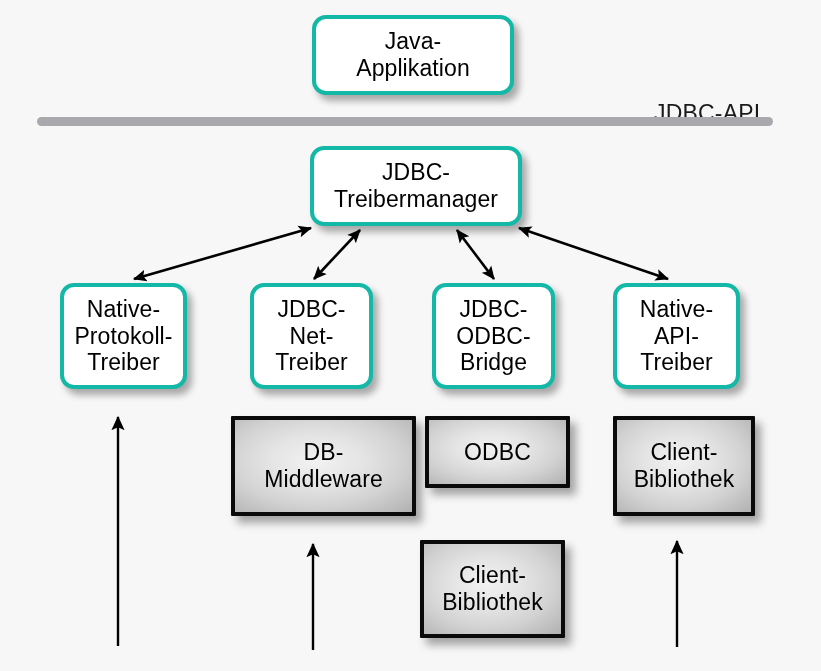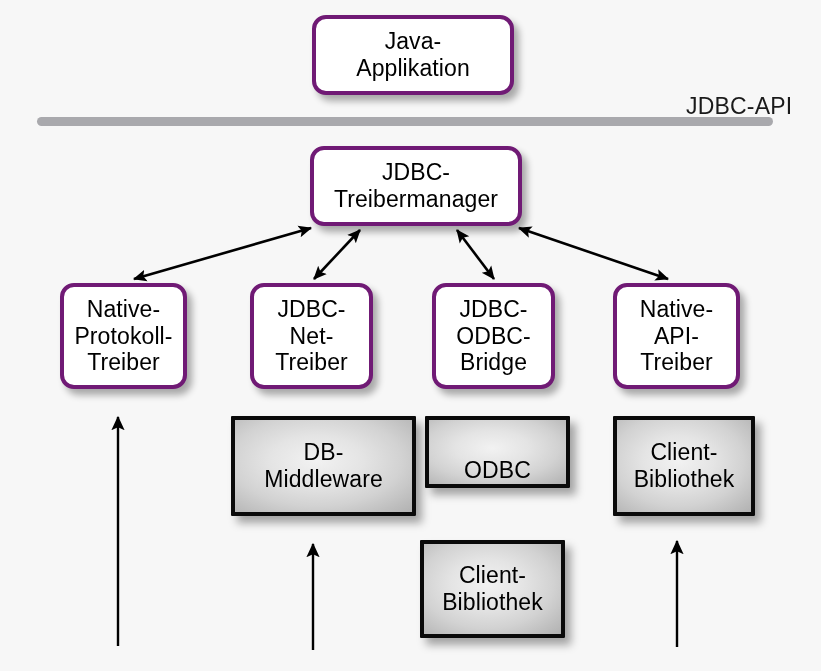--- a/index.html
+++ b/index.html
@@ -57,21 +57,21 @@
     letter-spacing: 0.1px;
   }
   .node .label {
     display: block;
     padding: 0 4px;
     white-space: pre-line;
   }
   
   .node.rounded {
     background: #ffffff;
-    border: 4px solid #701a75;
+    border: 4px solid #14b8a6;
     border-radius: 14px;
     box-shadow: 5px 6px 7px rgba(0,0,0,0.32);
   }
   
   .node.gray {
     border: 4px solid #0a0a0a;
     border-radius: 1px;
     background: radial-gradient(ellipse 78% 80% at 46% 44%,
                  #f2f2f2 0%,
                  #e4e4e4 34%,
@@ -103,21 +103,21 @@
       <line x1="519" y1="228" x2="668" y2="279" marker-start="url(#ah)" marker-end="url(#ah)"></line>
     </g>
 
     <g stroke="#000" stroke-width="2.4" fill="none">
       <line x1="118" y1="646" x2="118" y2="417" marker-end="url(#ahv)"></line>
       <line x1="313" y1="650" x2="313" y2="544" marker-end="url(#ahv)"></line>
       <line x1="677" y1="647" x2="677" y2="541" marker-end="url(#ahv)"></line>
     </g>
   </svg>
 
-  <div class="api-label" style="left:654px; top:93px;margin-left:32px;">JDBC-API</div>
+  <div class="api-label" style="left:654px; top:100px;">JDBC-API</div>
   <div class="api-line" style="left:37px; top:117px; width:736px;"></div>
 
   <div class="node rounded" style="left:312px; top:15px; width:202px; height:80px;">
     <span class="label">Java-
 Applikation</span>
   </div>
 
   <div class="node rounded" style="left:310px; top:146px; width:212px; height:80px;">
     <span class="label">JDBC-
 Treibermanager</span>
@@ -145,21 +145,21 @@
     <span class="label">Native-
 API-
 Treiber</span>
   </div>
 
   <div class="node gray" style="left:231px; top:416px; width:185px; height:100px;">
     <span class="label">DB-
 Middleware</span>
   </div>
 
-  <div class="node gray" style="left:425px; top:416px; width:145px; height:72px;align-items:flex-end;">
+  <div class="node gray" style="left:425px; top:416px; width:145px; height:72px;">
     <span class="label">ODBC</span>
   </div>
 
   <div class="node gray" style="left:613px; top:416px; width:142px; height:100px;">
     <span class="label">Client-
 Bibliothek</span>
   </div>
 
   <div class="node gray" style="left:420px; top:540px; width:145px; height:98px;">
     <span class="label">Client-

